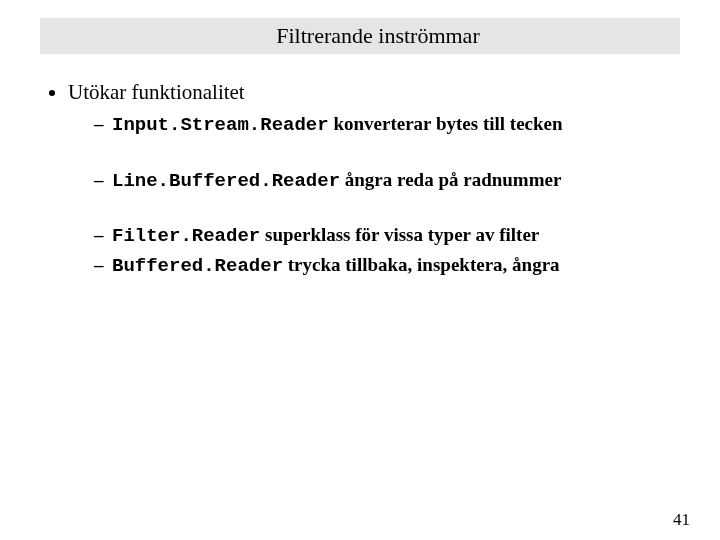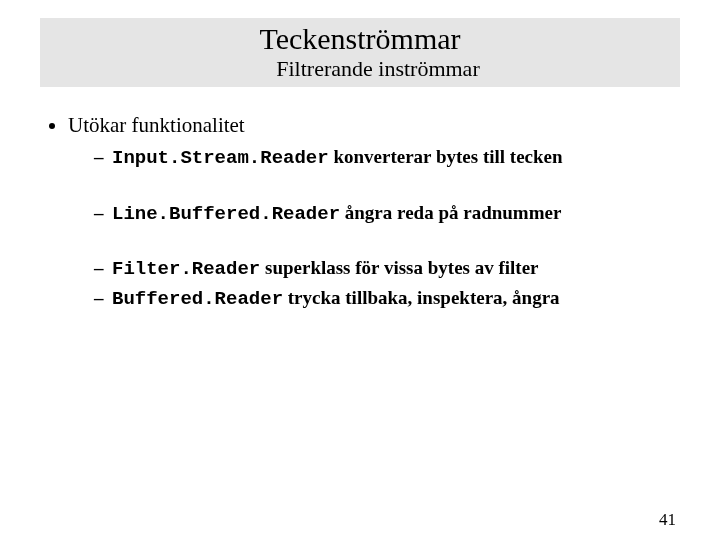--- a/index.html
+++ b/index.html
@@ -68,50 +68,49 @@
   }
   .gap {
     height: 26px;
   }
   code.mono {
     font-family: "Courier New", Courier, monospace;
     font-size: 19px;
   }
   .pagenum {
     position: absolute;
-    right: 44px;
+    right: 30px;
     bottom: 28px;
     font-size: 17px;
   }
 </style>
 </head>
 <body>
 
 <div class="slide">
 
   <div class="title-block">
-    <div class="title-main">Teckenströmmar</div>
     <div class="title-sub">Filtrerande inströmmar</div>
   </div>
 
   <div class="body">
     <ul class="level1">
       <li>
         <span>Utökar funktionalitet</span>
         <ul class="level2">
           <li>
             <code class="mono">Input.Stream.Reader</code><span> konverterar bytes till tecken</span>
           </li>
           <div class="gap"></div>
           <li>
             <code class="mono">Line.Buffered.Reader</code><span> ångra reda på radnummer</span>
           </li>
           <div class="gap"></div>
           <li>
-            <code class="mono">Filter.Reader</code><span> superklass för vissa bytes av filter</span>
+            <code class="mono">Filter.Reader</code><span> superklass för vissa typer av filter</span>
           </li>
           <li>
             <code class="mono">Buffered.Reader</code><span> trycka tillbaka, inspektera, ångra</span>
           </li>
         </ul>
       </li>
     </ul>
   </div>
 
   <div class="pagenum">41</div>

